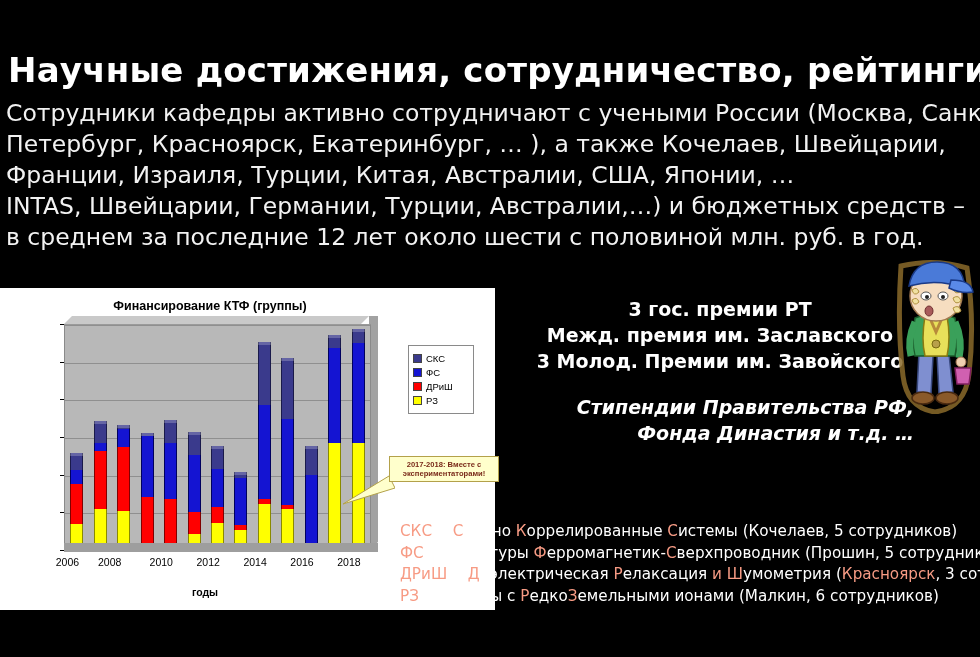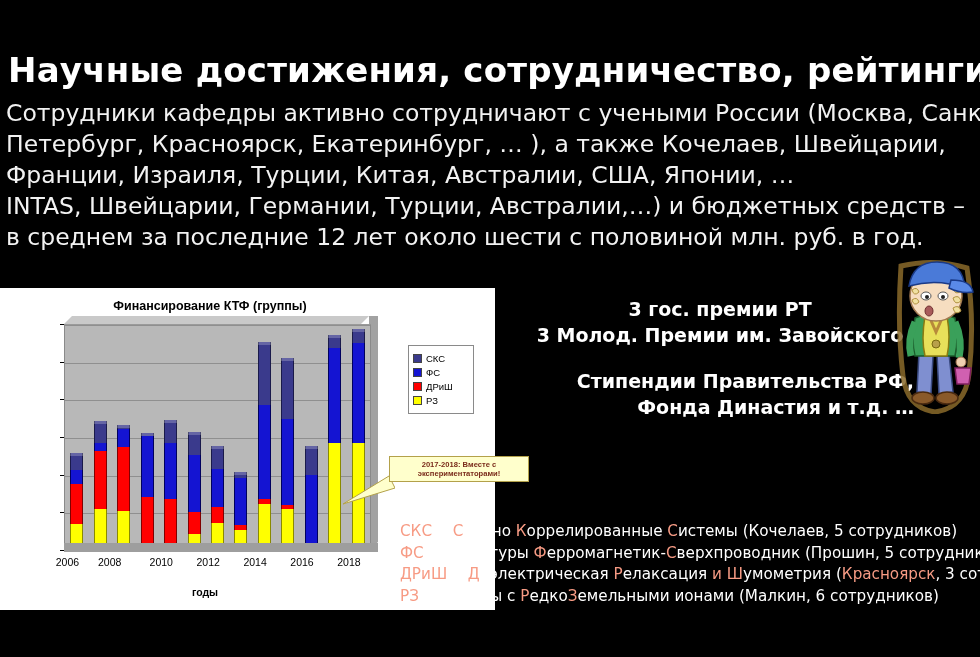--- a/index.html
+++ b/index.html
@@ -77,34 +77,34 @@
   }
   .clegend .row{display:flex;align-items:center;margin:3px 0;}
   .clegend .sw{width:7px;height:7px;margin-right:4px;border:1px solid #444;}
   .clegend .lbl{font-size:9.5px;color:#000;font-family:"Liberation Sans",sans-serif;}
 
   
   .callout{
     position:absolute;left:389px;top:168px;width:104px;
     background:#ffffcc;border:1px solid #b3a14a;
     font-size:7.6px;color:#7a2b1a;text-align:center;line-height:9px;
-    padding:3px 17px;font-family:"Liberation Sans",sans-serif;font-weight:bold;
+    padding:3px 2px;font-family:"Liberation Sans",sans-serif;font-weight:bold;
   }
   .callout-arrow{
     position:absolute;left:343px;top:186px;width:52px;height:32px;
   }
 
   
   .awards{
     position:absolute;left:520px;top:296px;width:400px;
     color:#ffffff;font-size:19px;line-height:26px;text-align:center;
     font-family:"DejaVu Sans",sans-serif;font-weight:bold;
   }
   .awards .gap{height:20px;}
-  .awards .r2{text-align:right;padding-right:6px;}
+  .awards .r2{text-align:right;padding-right:6px;font-style:italic;}
 
   
   .character{position:absolute;left:893px;top:256px;width:84px;height:158px;}
 
   
   .glossary{
     position:absolute;left:400px;top:521px;width:585px;
     font-size:15.2px;line-height:21.5px;color:#ffffff;
     font-family:"DejaVu Sans",sans-serif;white-space:nowrap;
   }
@@ -268,20 +268,21 @@
       </div>
 
     <svg class="callout-arrow" viewBox="0 0 52 32">
       <polygon points="0,30 46,2 52,14" fill="#ffffcc" stroke="#b3a14a" stroke-width="1"></polygon>
     </svg>
     <div class="callout">2017-2018: Вместе с экспериментаторами!</div>
   </div>
 
   <div class="awards">
     <div>3 гос. премии РТ</div>
+    <div>Межд. премия им. Заславского</div>
     <div>3 Молод. Премии им. Завойского</div>
     <div class="gap"></div>
     <div class="r2">Стипендии Правительства РФ,</div>
     <div class="r2">Фонда Династия и т.д. …</div>
   </div>
 
   <svg class="character" viewBox="0 0 84 158">
     <g>
       <path d="M8,10 Q4,70 10,120 Q14,152 42,156 Q72,152 76,118 Q82,66 74,12 Q42,2 8,10Z" fill="none" stroke="#8a6a2a" stroke-width="5" opacity="0.85"></path>
 

